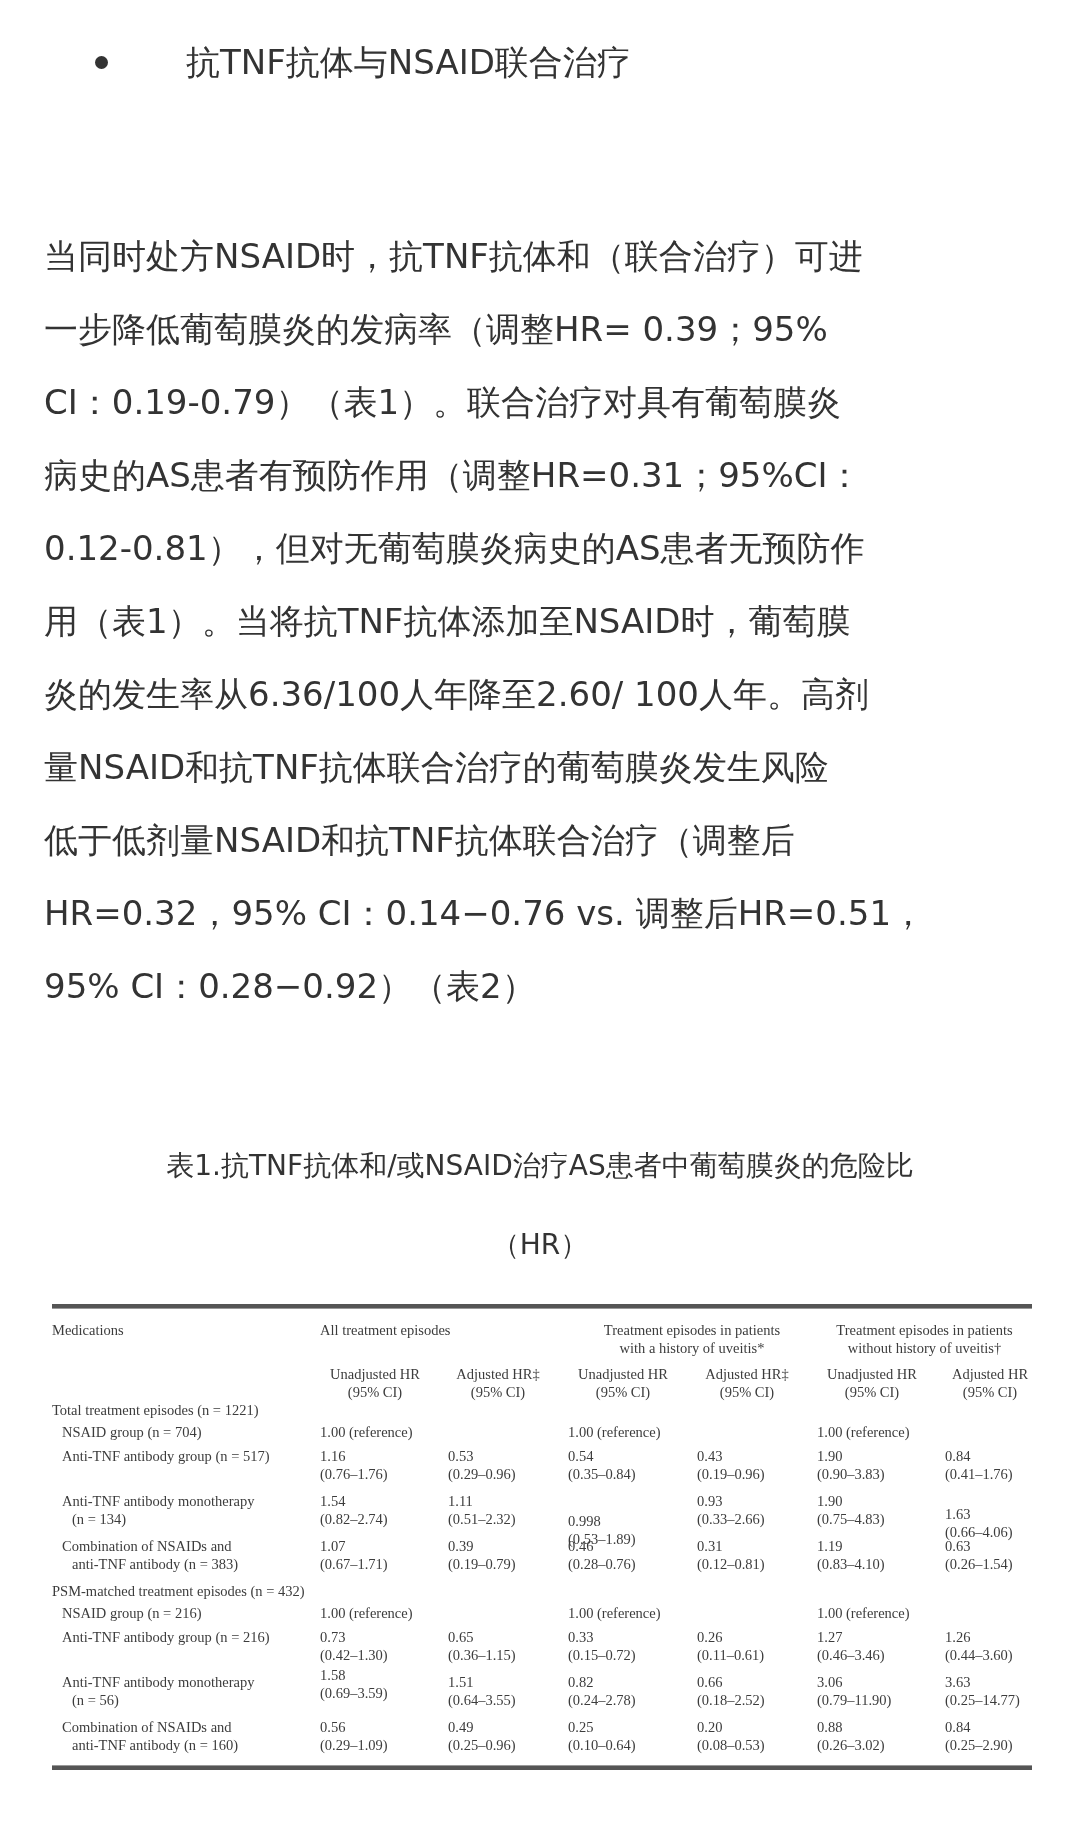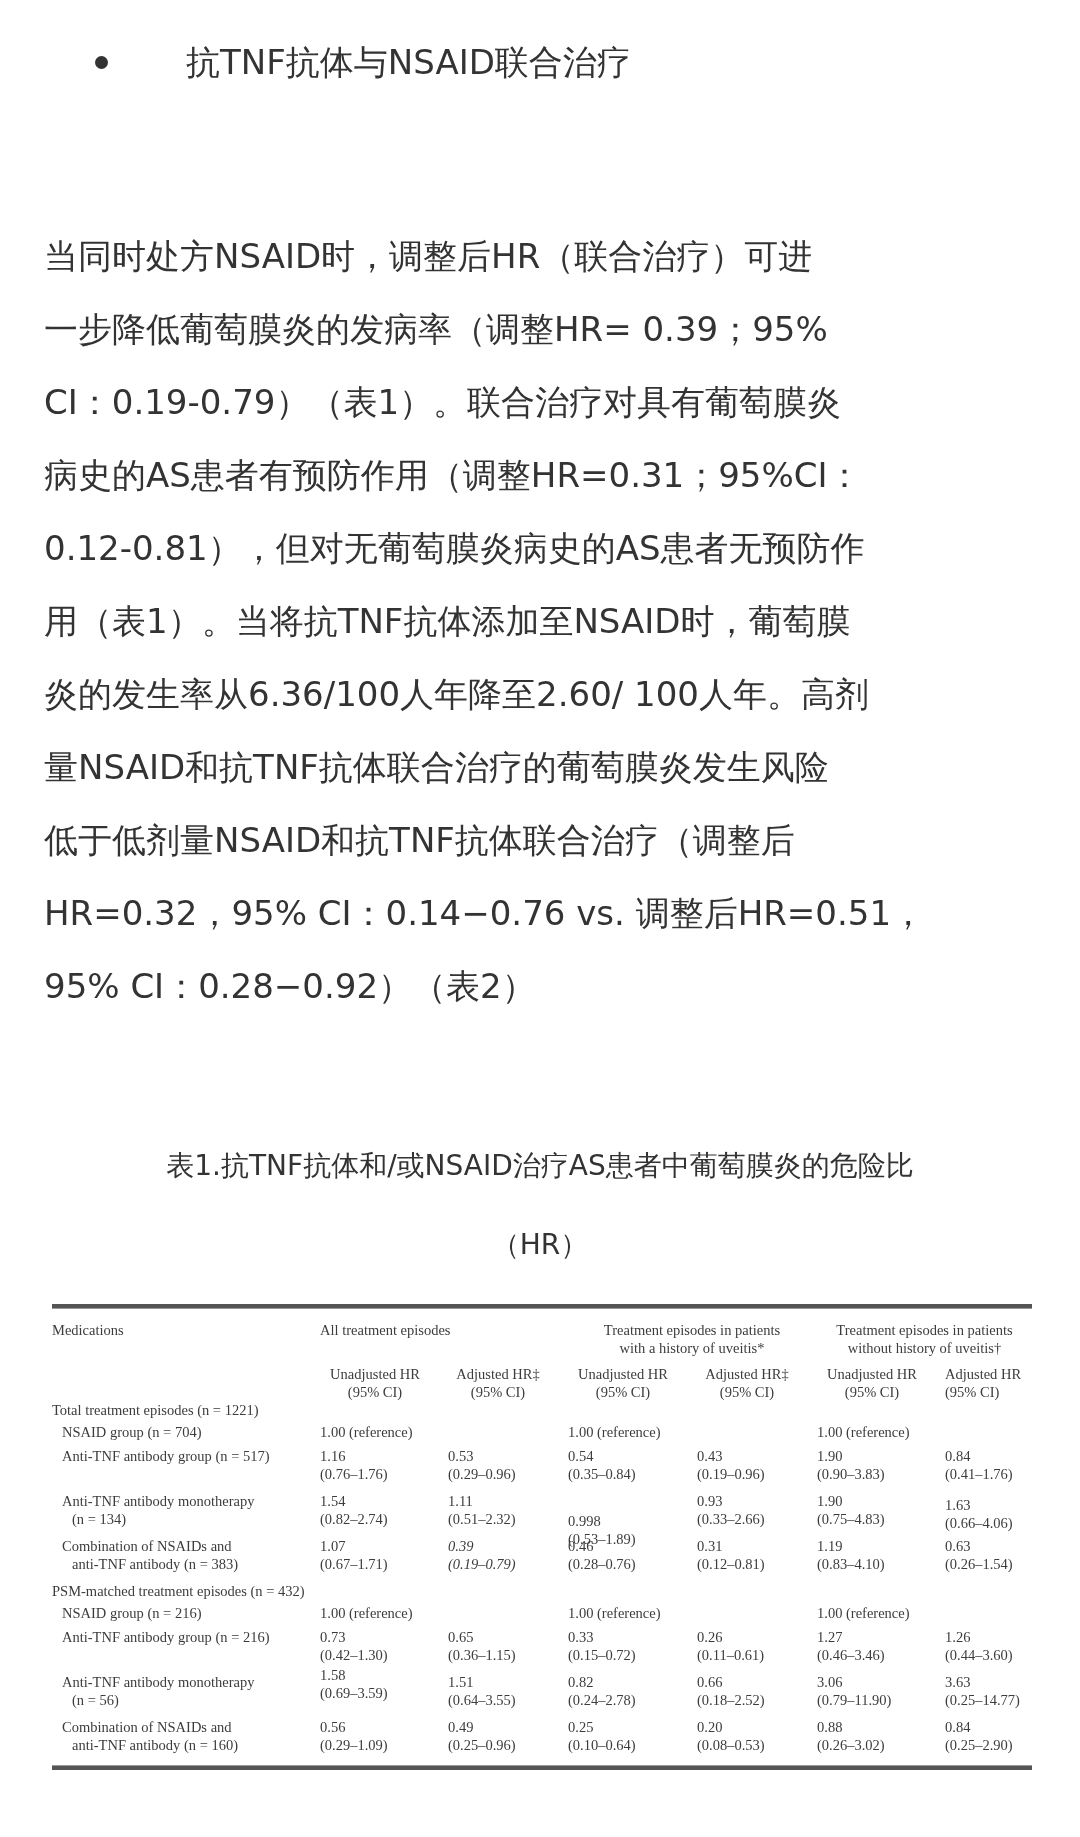--- a/index.html
+++ b/index.html
@@ -23,21 +23,21 @@
 </style>
 </head>
 <body>
 
 <div class="heading">
   <span class="bullet"></span>
   <span>抗TNF抗体与NSAID联合治疗</span>
 </div>
 
 <div class="para">
-  <span class="line">当同时处方NSAID时，调整后HR（联合治疗）可进</span>
+  <span class="line">当同时处方NSAID时，抗TNF抗体和（联合治疗）可进</span>
   <span class="line">一步降低葡萄膜炎的发病率（调整HR= 0.39；95%</span>
   <span class="line">CI：0.19-0.79）（表1）。联合治疗对具有葡萄膜炎</span>
   <span class="line">病史的AS患者有预防作用（调整HR=0.31；95%CI：</span>
   <span class="line">0.12-0.81），但对无葡萄膜炎病史的AS患者无预防作</span>
   <span class="line">用（表1）。当将抗TNF抗体添加至NSAID时，葡萄膜</span>
   <span class="line">炎的发生率从6.36/100人年降至2.60/ 100人年。高剂</span>
   <span class="line">量NSAID和抗TNF抗体联合治疗的葡萄膜炎发生风险</span>
   <span class="line">低于低剂量NSAID和抗TNF抗体联合治疗（调整后</span>
   <span class="line">HR=0.32，95% CI：0.14−0.76 vs. 调整后HR=0.51，</span>
   <span class="line">95% CI：0.28−0.92）（表2）</span>
@@ -54,21 +54,21 @@
       <span class="c c0" style="top:4px">Medications</span>
       <span class="c c1" style="top:4px">All treatment episodes</span>
       <span class="c" style="left:525px;top:4px;text-align:center;width:230px"><span>Treatment episodes in patients</span><br><span>with a history of uveitis*</span></span>
       <span class="c" style="left:765px;top:4px;text-align:center;width:215px"><span>Treatment episodes in patients</span><br><span>without history of uveitis†</span></span>
 
       <span class="c c1" style="top:48px;text-align:center;width:110px"><span>Unadjusted HR</span><br><span>(95% CI)</span></span>
       <span class="c c2" style="top:48px;text-align:center;width:100px"><span>Adjusted HR‡</span><br><span>(95% CI)</span></span>
       <span class="c c3" style="top:48px;text-align:center;width:110px"><span>Unadjusted HR</span><br><span>(95% CI)</span></span>
       <span class="c c4" style="top:48px;text-align:center;width:100px"><span>Adjusted HR‡</span><br><span>(95% CI)</span></span>
       <span class="c c5" style="top:48px;text-align:center;width:110px"><span>Unadjusted HR</span><br><span>(95% CI)</span></span>
-      <span class="c c6" style="top:48px;text-align:left;width:90px"><span>Adjusted HR</span><br><span>(95% CI)</span></span>
+      <span class="c c6" style="top:48px;text-align:center;width:90px"><span>Adjusted HR</span><br><span>(95% CI)</span></span>
     </div>
   <span class="sec" style="top: 92px;">Total treatment episodes (n = 1221)</span>
       <span class="c c0 indent" style="top: 114px;"><span>NSAID group (n = 704)</span></span>
       <span class="c c1" style="top: 114px;"><span>1.00 (reference)</span></span>
       <span class="c c2" style="top: 114px;"><span></span></span>
       <span class="c c3" style="top: 114px;"><span>1.00 (reference)</span></span>
       <span class="c c4" style="top: 114px;"><span></span></span>
       <span class="c c5" style="top: 114px;"><span>1.00 (reference)</span></span>
       <span class="c c6" style="top: 114px;"><span></span></span>
       <span class="c c0 indent" style="top: 138px;"><span>Anti-TNF antibody group (n = 517)</span></span>
@@ -77,24 +77,24 @@
       <span class="c c3" style="top: 138px;"><span>0.54</span><br><span>(0.35–0.84)</span></span>
       <span class="c c4" style="top: 138px;"><span>0.43</span><br><span>(0.19–0.96)</span></span>
       <span class="c c5" style="top: 138px;"><span>1.90</span><br><span>(0.90–3.83)</span></span>
       <span class="c c6" style="top: 138px;"><span>0.84</span><br><span>(0.41–1.76)</span></span>
       <span class="c c0 indent" style="top: 183px;"><span>Anti-TNF antibody monotherapy</span><br><span class="indent">(n = 134)</span></span>
       <span class="c c1" style="top: 183px;"><span>1.54</span><br><span>(0.82–2.74)</span></span>
       <span class="c c2" style="top: 183px;"><span>1.11</span><br><span>(0.51–2.32)</span></span>
       <span class="c c3" style="top: 183px; margin-top: 20px;"><span>0.998</span><br><span>(0.53–1.89)</span></span>
       <span class="c c4" style="top: 183px;"><span>0.93</span><br><span>(0.33–2.66)</span></span>
       <span class="c c5" style="top: 183px;"><span>1.90</span><br><span>(0.75–4.83)</span></span>
-      <span class="c c6" style="top: 187px;"><span>1.63</span><br><span>(0.66–4.06)</span></span>
+      <span class="c c6" style="top: 196px;"><span>1.63</span><br><span>(0.66–4.06)</span></span>
       <span class="c c0 indent" style="top: 228px;"><span>Combination of NSAIDs and</span><br><span class="indent">anti-TNF antibody (n = 383)</span></span>
       <span class="c c1" style="top: 228px;"><span>1.07</span><br><span>(0.67–1.71)</span></span>
-      <span class="c c2" style="top: 228px; font-style: italic;"><span>0.39</span><br><span>(0.19–0.79)</span></span>
+      <span class="c c2" style="top: 228px;"><span>0.39</span><br><span>(0.19–0.79)</span></span>
       <span class="c c3" style="top: 228px;"><span>0.46</span><br><span>(0.28–0.76)</span></span>
       <span class="c c4" style="top: 228px;"><span>0.31</span><br><span>(0.12–0.81)</span></span>
       <span class="c c5" style="top: 228px;"><span>1.19</span><br><span>(0.83–4.10)</span></span>
       <span class="c c6" style="top: 228px;"><span>0.63</span><br><span>(0.26–1.54)</span></span>
       <span class="sec" style="top: 273px;">PSM-matched treatment episodes (n = 432)</span>
       <span class="c c0 indent" style="top: 295px;"><span>NSAID group (n = 216)</span></span>
       <span class="c c1" style="top: 295px;"><span>1.00 (reference)</span></span>
       <span class="c c2" style="top: 295px;"><span></span></span>
       <span class="c c3" style="top: 295px;"><span>1.00 (reference)</span></span>
       <span class="c c4" style="top: 295px;"><span></span></span>

